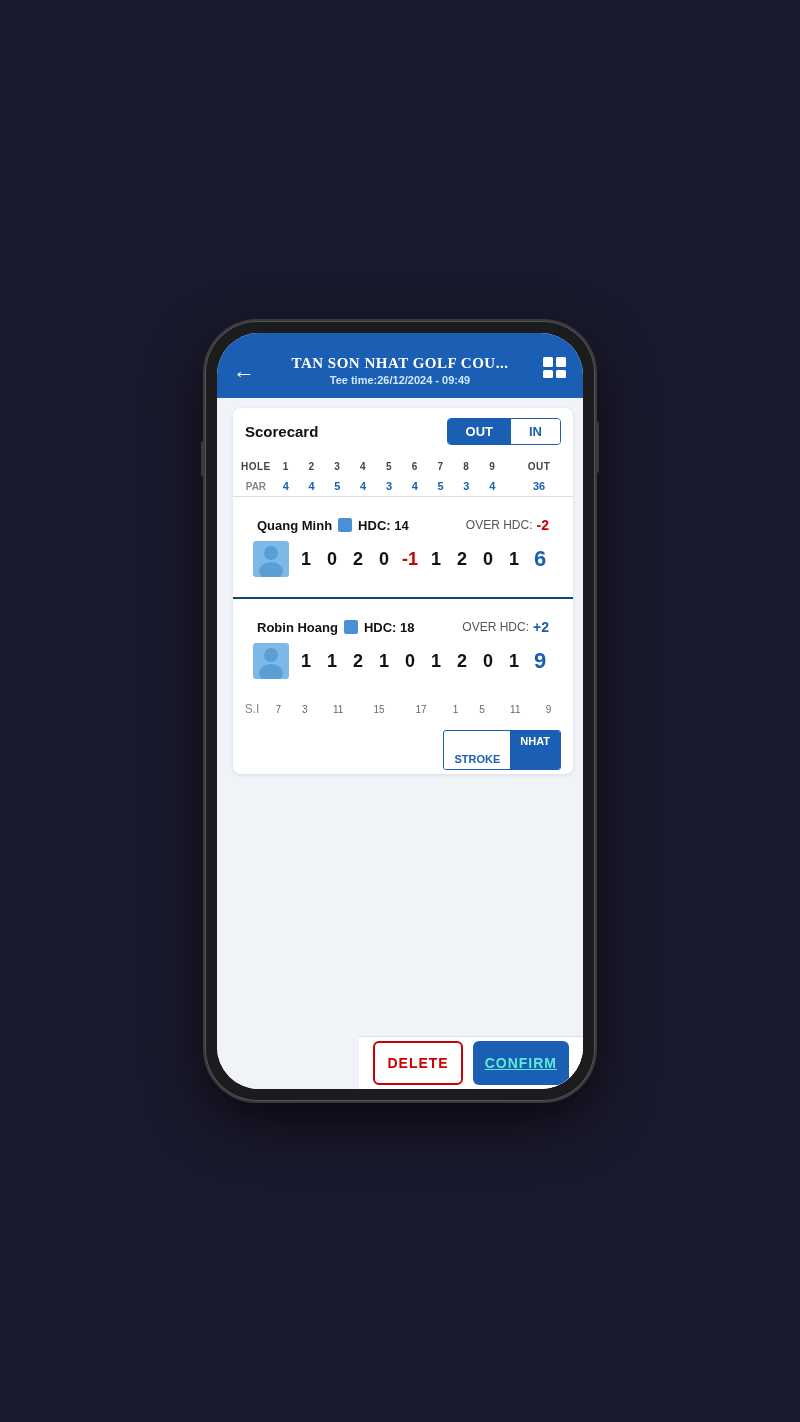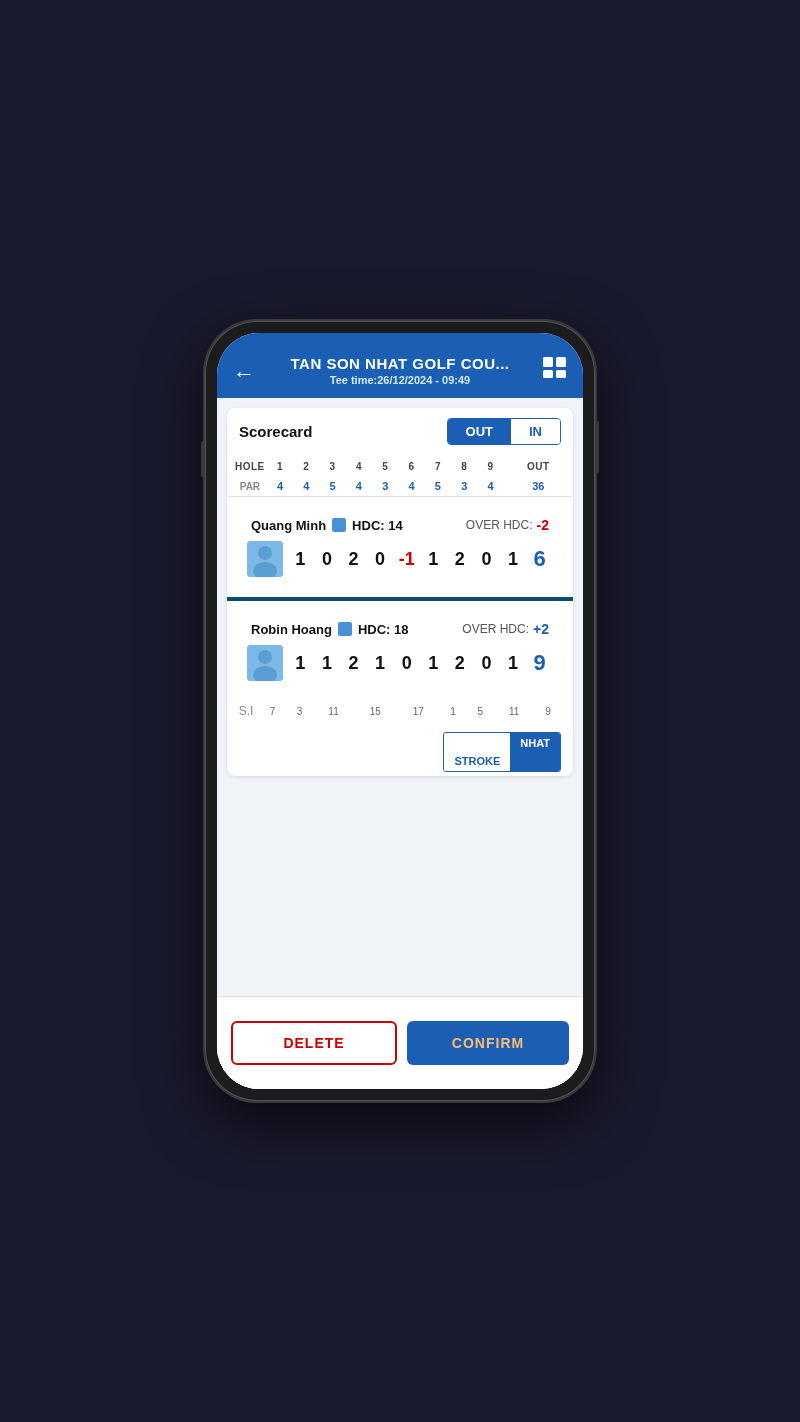--- a/index.html
+++ b/index.html
@@ -50,40 +50,42 @@
     }
     .header-center {
       flex: 1;
       text-align: center;
     }
     .header-title {
       color: #fff;
       font-size: 15px;
       font-weight: 700;
       letter-spacing: 0.5px;
+      font-family: Liberation Serif, serif;
     }
     .header-subtitle {
       color: #d0e8ff;
       font-size: 11px;
       margin-top: 2px;
       font-weight: bold;
     }
     .header-icon {
       color: #fff;
       font-size: 20px;
       width: 30px;
       text-align: right;
     }
     
     .content {
       flex: 1;
       overflow-y: auto;
       background: #f0f4f8;
       display: flex;
       flex-direction: column;
+      align-items: flex-end;
     }
     .scorecard-container {
       background: #fff;
       margin: 10px 10px 0;
       border-radius: 8px;
       overflow: hidden;
       box-shadow: 0 1px 4px rgba(0,0,0,0.1);
     }
     
     .scorecard-header {
@@ -273,47 +275,48 @@
     .toggle-btn.over {
       background: #1a5fb4;
       color: #fff;
     }
     
     .spacer { flex: 1; }
     
     .bottom-buttons {
       display: flex;
       gap: 10px;
-      padding: 24px 14px;
+      padding: 4px 14px;
       background: #fff;
       border-top: 1px solid #e0e0e0;
     }
     .btn-delete {
       flex: 1;
       padding: 12px;
       border: 2px solid #cc0000;
       background: #fff;
       color: #cc0000;
       font-size: 14px;
       font-weight: 800;
       letter-spacing: 1px;
       border-radius: 6px;
       cursor: pointer;
     }
     .btn-confirm {
       flex: 1;
       padding: 12px;
       border: none;
       background: #1a5fb4;
-      color: #fdba74;
+      color: #5eead4;
       font-size: 14px;
       font-weight: 800;
       letter-spacing: 1px;
       border-radius: 6px;
       cursor: pointer;
+      text-decoration: underline;
     }
     
     .side-btn-left {
       position: absolute;
       left: -4px;
       top: 120px;
       width: 4px;
       height: 36px;
       background: #3a3a3c;
       border-radius: 2px 0 0 2px;
@@ -427,21 +430,21 @@
               <span class="score-cell red">-1</span>
               <span class="score-cell">1</span>
               <span class="score-cell">2</span>
               <span class="score-cell">0</span>
               <span class="score-cell">1</span>
               <span class="score-cell total">6</span>
             </div>
           </div>
         </div>
 
-        <div class="player-section" style="border-top:4px solid #0c4a6e;">
+        <div class="player-section" style="border-top:2px solid #0c4a6e;">
           <div class="player-info-row">
             <div class="player-name-hdc">
               <span>Robin Hoang</span>
               <span class="player-color-dot" style="background:#4a90d9;"></span>
               <span class="hdc-text">HDC: <span>18</span></span>
             </div>
             <div class="over-hdc">
               <span>OVER HDC:</span>
               <span class="over-hdc-val positive">+2</span>
             </div>

